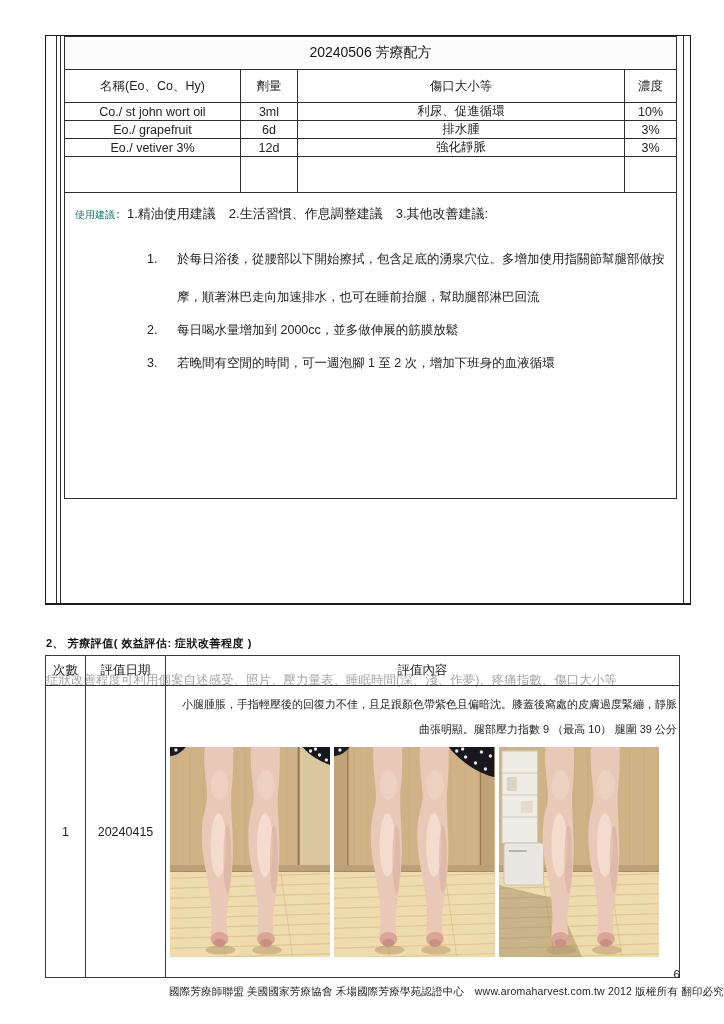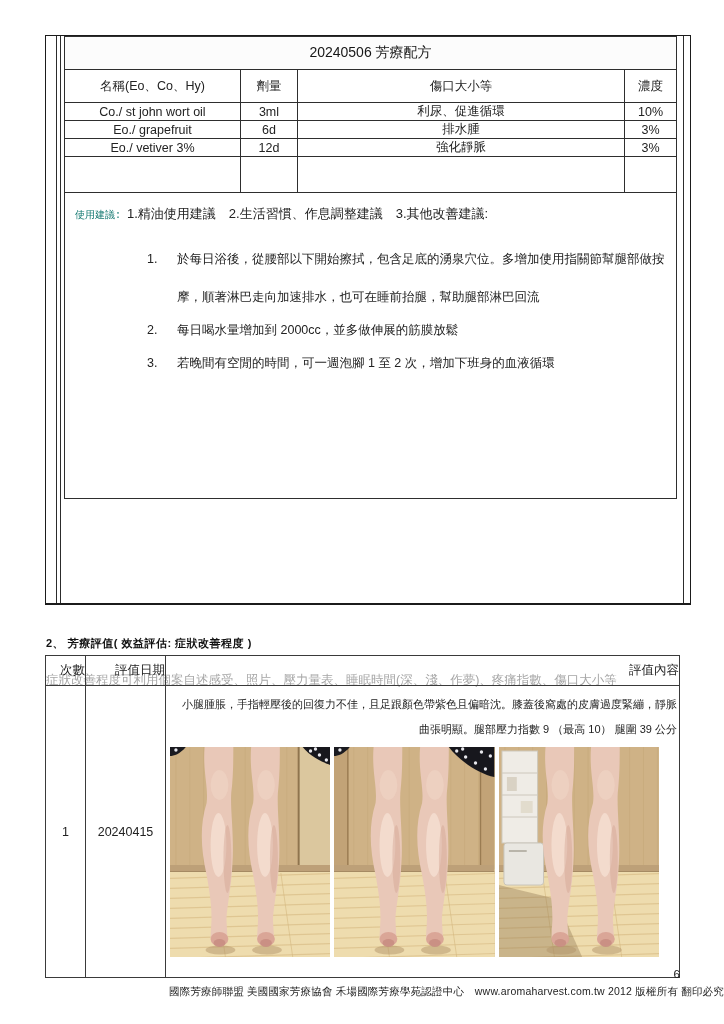--- a/index.html
+++ b/index.html
@@ -37,21 +37,21 @@
 
   
   .eval-heading{position:absolute;left:46px;top:607px;font-size:11px;font-weight:600;
                 letter-spacing:.5px;color:#111;margin-top:29px;}
   .eval-sub{position:absolute;left:46px;top:672px;font-size:12.5px;color:#a6a6a6;}
 
   .eval-table{position:absolute;left:45px;top:655px;width:635px;
               border-collapse:collapse;table-layout:fixed;}
   .eval-table th,.eval-table td{border:1.2px solid #3a3a3a;font-weight:normal;
               font-size:12.5px;color:#222;padding:0;}
-  .eval-table thead th{height:29px;text-align:right;}
+  .eval-table thead th{height:29px;text-align:center;}
   .col-count{width:40px}.col-date{width:80px}
   .count-cell,.date-cell{text-align:center;vertical-align:middle;}
   .content-cell{vertical-align:top;padding:6px 0 20px 4px !important;text-align:left;}
   .content-text{font-size:11px;line-height:25px;width:505px;padding-left:2px;color:#222;text-align:right;}
   .photo-strip{margin-top:5px;display:flex;gap:4px;width:489px;height:210px;}
   .photo{flex:1;overflow:hidden;background:#e8d6ab;}
   .photo svg{display:block;width:100%;height:100%;}
 
   
   .footer{position:absolute;left:0;right:0;top:985px;text-align:right;

